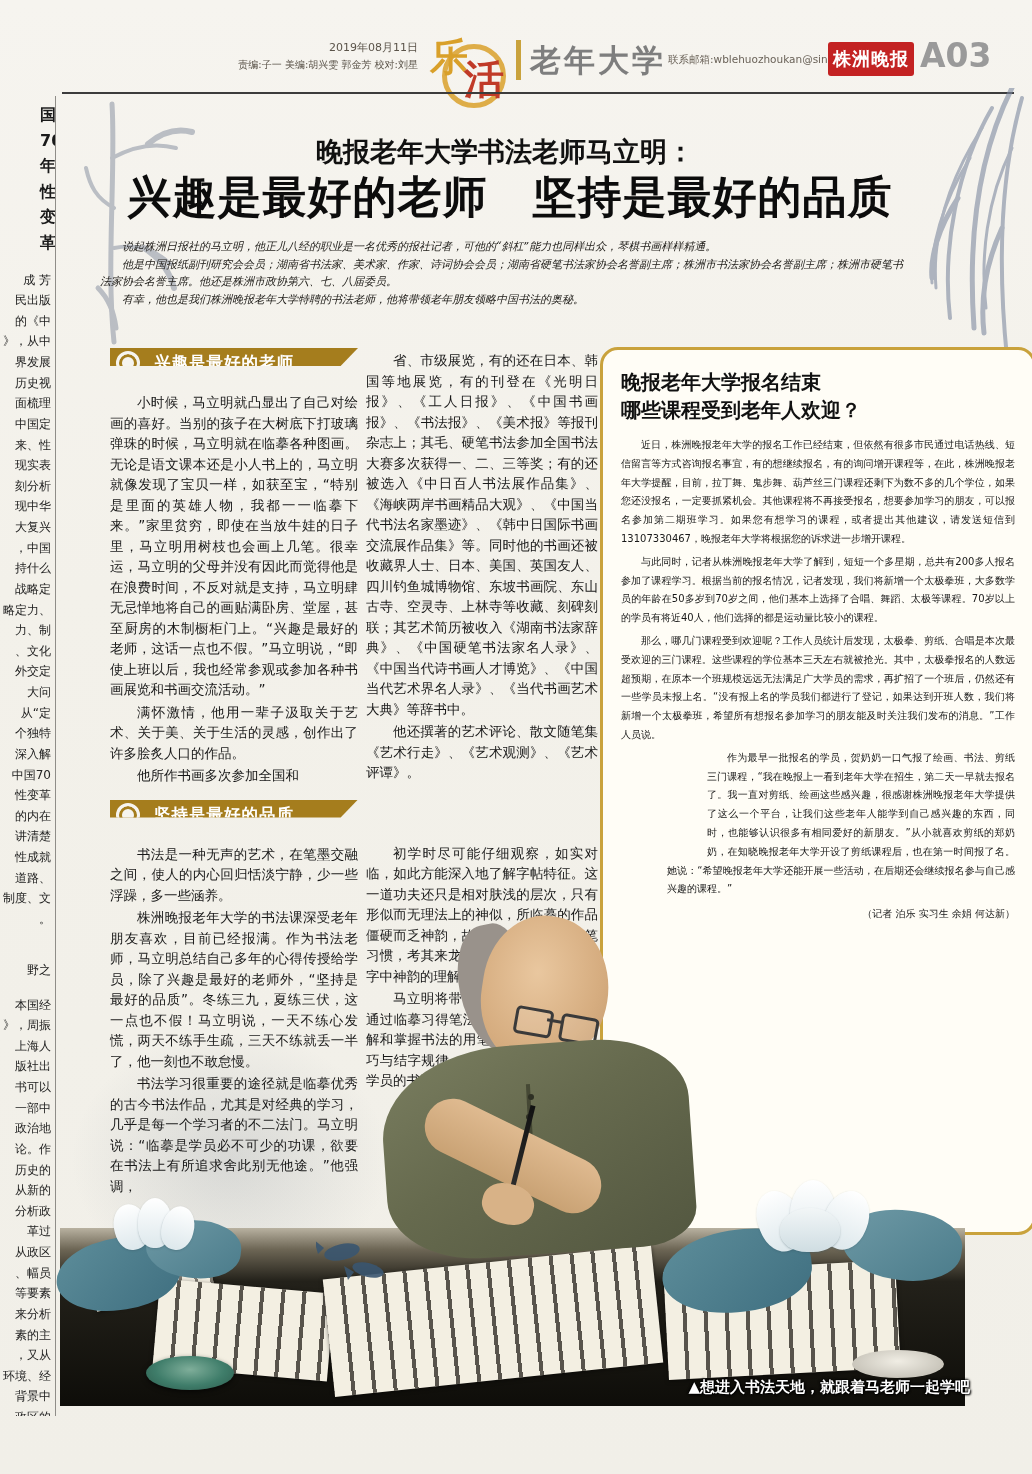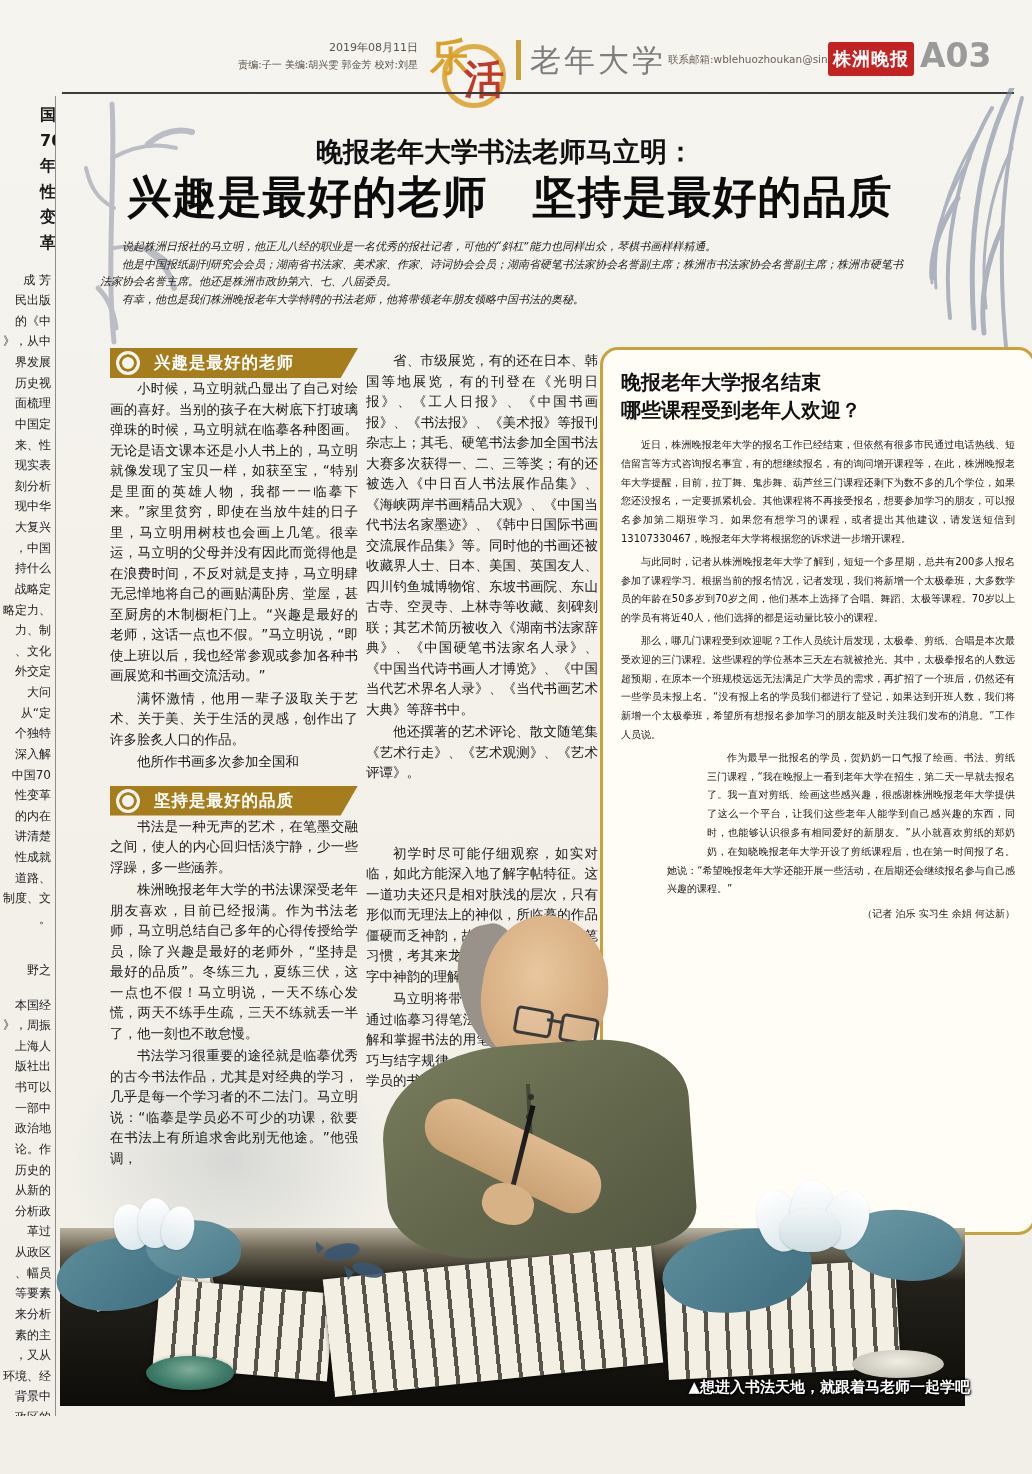--- a/index.html
+++ b/index.html
@@ -9,21 +9,21 @@
   
   .hdr-meta{position:absolute;left:198px;top:40px;width:220px;text-align:right;color:#5a5349;
             font-size:10px;line-height:1.5;}
   .hdr-meta .date{font-size:11px;}
   .logo{position:absolute;left:428px;top:30px;width:84px;height:76px;}
   .logo .ring{position:absolute;left:14px;top:14px;width:54px;height:54px;border:5px solid #d9a02a;
               border-radius:50%;opacity:.85;}
   .logo .t1{position:absolute;left:2px;top:2px;font-size:38px;font-weight:bold;color:#d9a02a;}
   .logo .t2{position:absolute;left:36px;top:22px;font-size:40px;font-weight:bold;color:#c03a28;}
   .sec-bar{position:absolute;left:516px;top:40px;width:5px;height:40px;background:#c9a23c;}
-  .sec-title{position:absolute;left:530px;top:40px;font-size:31px;font-weight:normal;color:#7e7e7e;letter-spacing:3px;}
+  .sec-title{position:absolute;left:530px;top:40px;font-size:31px;font-weight:bold;color:#7e7e7e;letter-spacing:3px;}
   .contact{position:absolute;left:668px;top:53px;font-size:10.5px;color:#6a6258;}
   .masthead{position:absolute;left:828px;top:42px;width:86px;height:34px;background:#c32222;color:#fff;
             font-weight:bold;font-size:18px;line-height:34px;text-align:center;border-radius:3px;letter-spacing:1px;}
   .pageno{position:absolute;left:920px;top:36px;font-size:33px;font-weight:bold;color:#9a9a9a;}
   .rule{position:absolute;left:62px;top:92px;width:952px;height:2px;background:#3c3c3c;}
   
   .strip{position:absolute;left:0;top:96px;width:56px;height:1320px;border-right:1px solid #8f8d88;
          overflow:hidden;text-align:right;padding-right:4px;box-sizing:border-box;}
   .strip .h{font-weight:bold;font-size:16px;line-height:1.6;white-space:pre-line;margin:6px 0 14px;padding-left:40px;}
   .strip .b{font-size:12px;line-height:1.72;white-space:pre-line;color:#222;}
@@ -39,22 +39,22 @@
          font-weight:bold;color:#0c0c0c;letter-spacing:1px;font-family:"DejaVu Serif",serif;}
   
   .intro{position:absolute;left:100px;top:238px;width:810px;font-family:"DejaVu Serif",serif;
          font-style:italic;font-size:11px;line-height:1.6;color:#23211d;}
   .intro p{margin:0;text-indent:2em;}
   
   .col{position:absolute;font-size:13.5px;line-height:20.5px;text-align:justify;color:#181818;}
   .col p{margin:0 0 2px;text-indent:2em;}
   .col1{left:110px;top:348px;width:248px;}
   .col2{left:366px;top:350px;width:232px;}
-  .banner{position:relative;height:30px;background:#a57d1d;color:#fff;font-size:16.5px;font-weight:bold;
-          line-height:30px;padding-left:44px;box-sizing:border-box;margin:0 0 0;
+  .banner{position:relative;height:18px;background:#a57d1d;color:#fff;font-size:16.5px;font-weight:bold;
+          line-height:30px;padding-left:44px;box-sizing:border-box;margin:0 0 26px;
           clip-path:polygon(0 0,100% 0,93% 100%,0 100%);letter-spacing:1px;}
   .banner .dot{position:absolute;left:6px;top:3px;width:18px;height:18px;border-radius:50%;
                background:#f6f4ef;border:3px solid #f6f4ef;box-shadow:0 0 0 3px #a57d1d inset;}
   .banner.second{margin-top:14px;}
   .gap{height:58px;}
   .narrowp{width:138px;}
   .credit-small{text-indent:0;text-align:left;margin-top:26px;}
   
   .notice{position:absolute;left:600px;top:347px;width:436px;height:888px;box-sizing:border-box;
           border:3px solid #c9a23c;border-radius:18px;background:#fffdf6;padding:18px 18px 14px;

